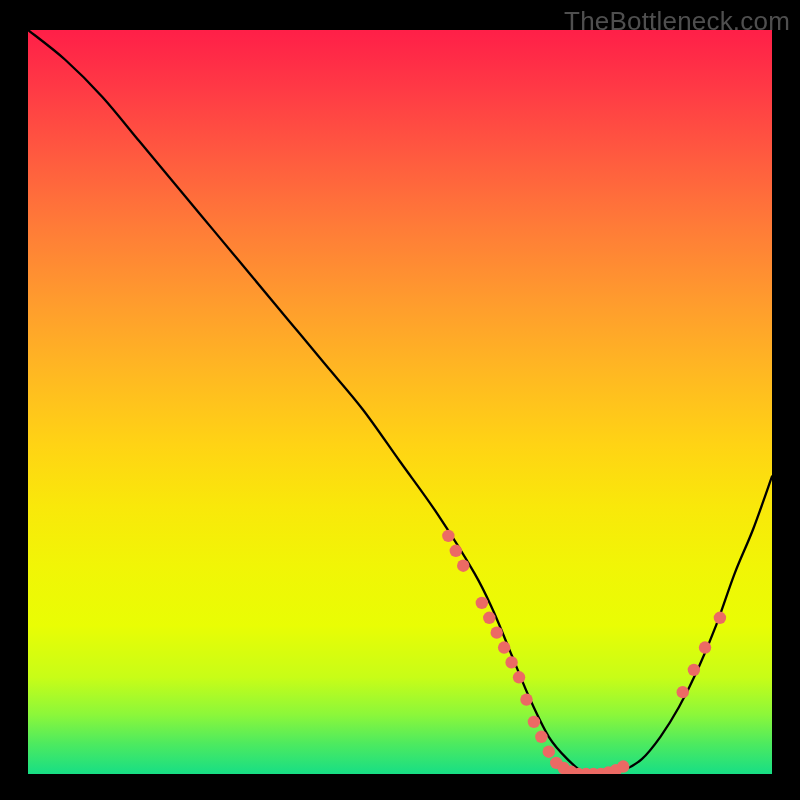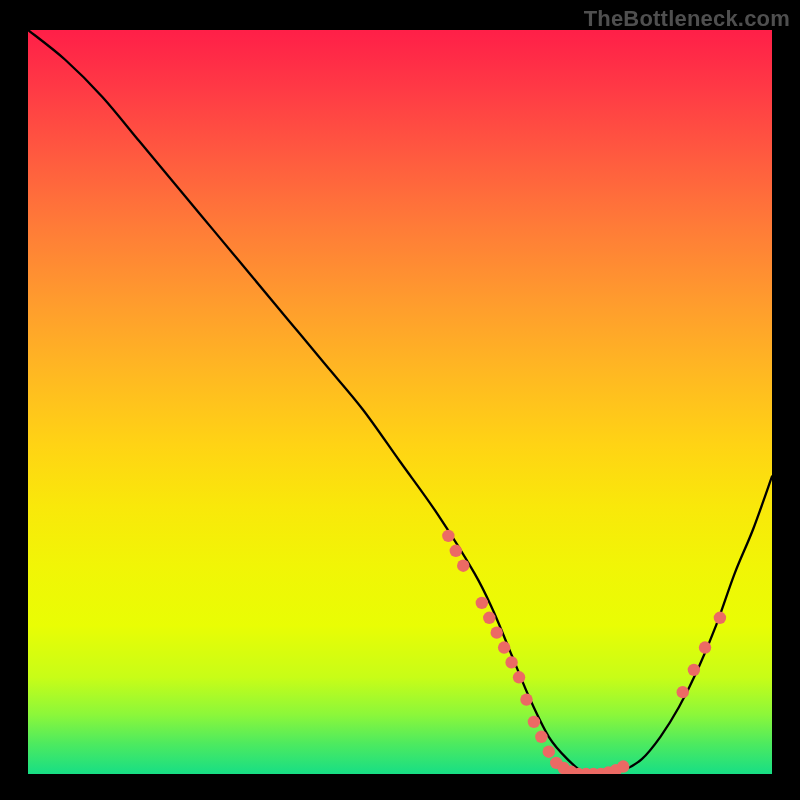--- a/index.html
+++ b/index.html
@@ -8,22 +8,22 @@
     position: relative;
     width: 800px;
     height: 800px;
     background: #000;
   }
   .watermark {
     position: absolute;
     top: 6px;
     right: 10px;
     font-family: Arial, Helvetica, sans-serif;
-    font-size: 22px;
-    font-weight: bold;
+    font-size: 26px;
+    font-weight: normal;
     color: #4f4f4f;
     letter-spacing: 0.2px;
     z-index: 10;
   }
   .plot-frame {
     position: absolute;
     left: 28px;
     top: 30px;
     width: 744px;
     height: 744px;

